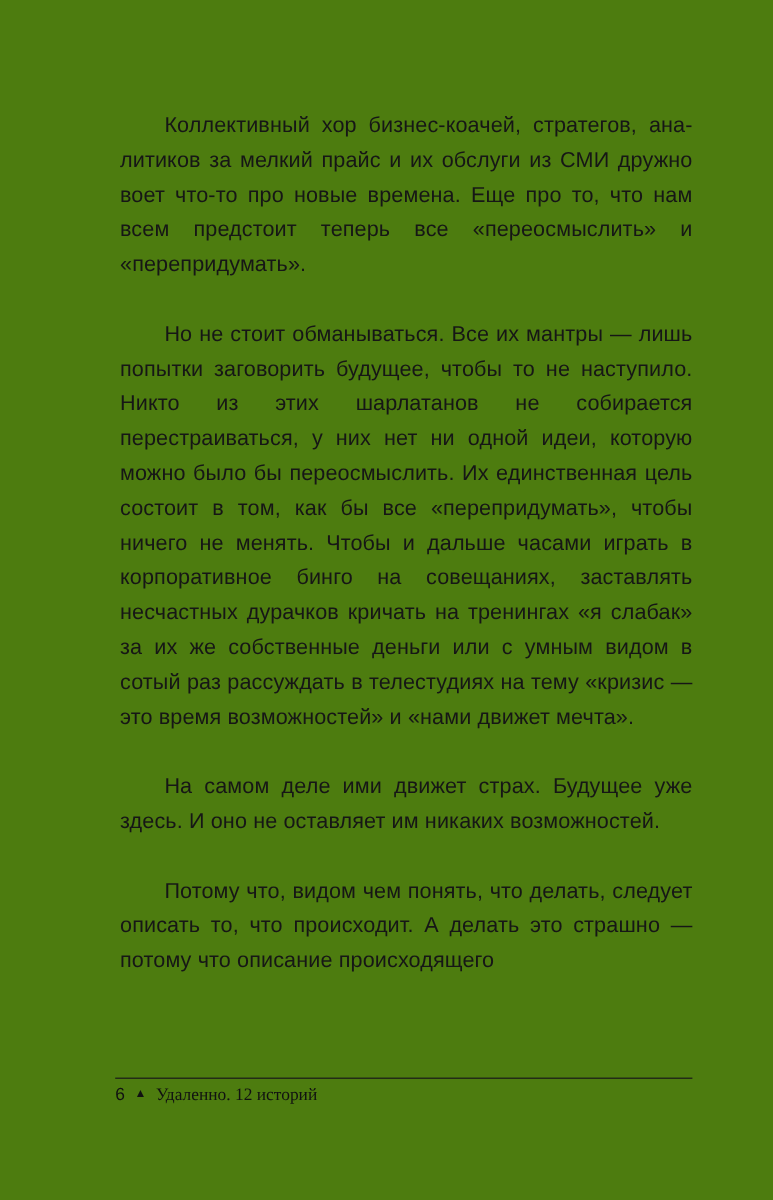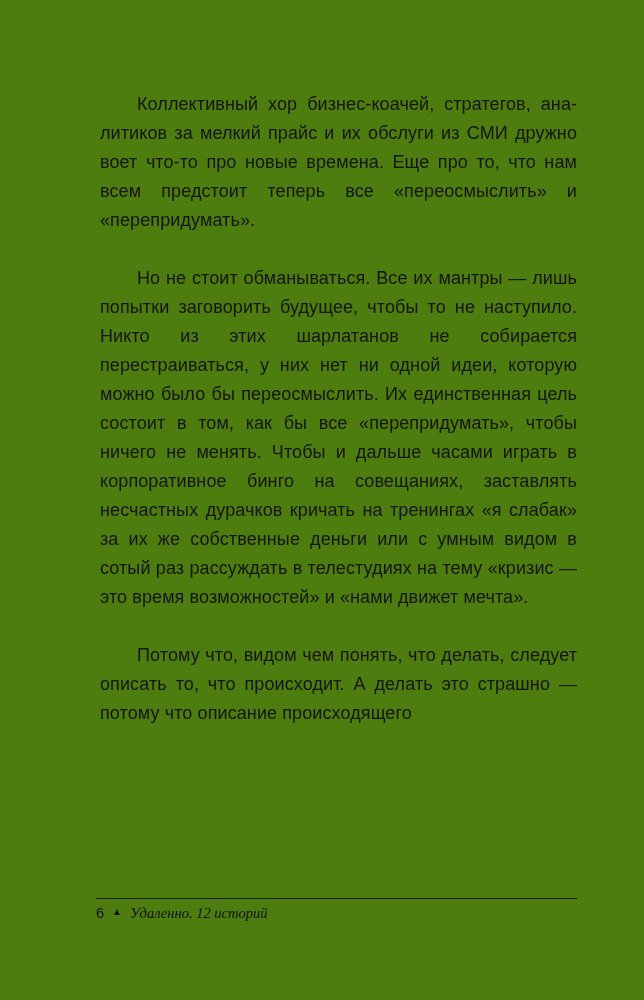--- a/index.html
+++ b/index.html
@@ -53,32 +53,32 @@
     margin-right: 8px;
   }
   .triangle {
     font-size: 10px;
     margin-right: 8px;
     color: #111111;
     transform: translateY(-1px);
   }
   .running-title {
     font-family: "Liberation Serif", serif;
-    font-style: italic;
     font-size: 14.5px;
   }
 </style>
 </head>
 <body>
 
 <div class="page">
 
   <div class="text-block">
     <p>Коллективный хор бизнес-коачей, стратегов, ана­литиков за мелкий прайс и их обслуги из СМИ дружно воет что-то про новые времена. Еще про то, что нам всем предстоит теперь все «переосмыс­лить» и «перепридумать».</p>
     <p>Но не стоит обманываться. Все их мантры — лишь попытки заговорить будущее, чтобы то не наступило. Никто из этих шарлатанов не собира­ется перестраиваться, у них нет ни одной идеи, которую можно было бы переосмыслить. Их един­ственная цель состоит в том, как бы все «перепри­думать», чтобы ничего не менять. Чтобы и дальше часами играть в корпоративное бинго на совеща­ниях, заставлять несчастных дурачков кричать на тренингах «я слабак» за их же собственные деньги или с умным видом в сотый раз рассуждать в теле­студиях на тему «кризис — это время возможно­стей» и «нами движет мечта».</p>
+    <p>На самом деле ими движет страх. Будущее уже здесь. И оно не оставляет им никаких возмож­ностей.</p>
     <p>Потому что, видом чем понять, что делать, сле­дует описать то, что происходит. А делать это страшно — потому что описание происходящего</p>
   </div>
 
   <div class="footer">
     <hr class="footer-rule">
     <div class="footer-line">
       <span class="page-number">6</span>
       <span class="triangle">▲</span>
       <span class="running-title">Удаленно. 12 историй</span>
     </div>

